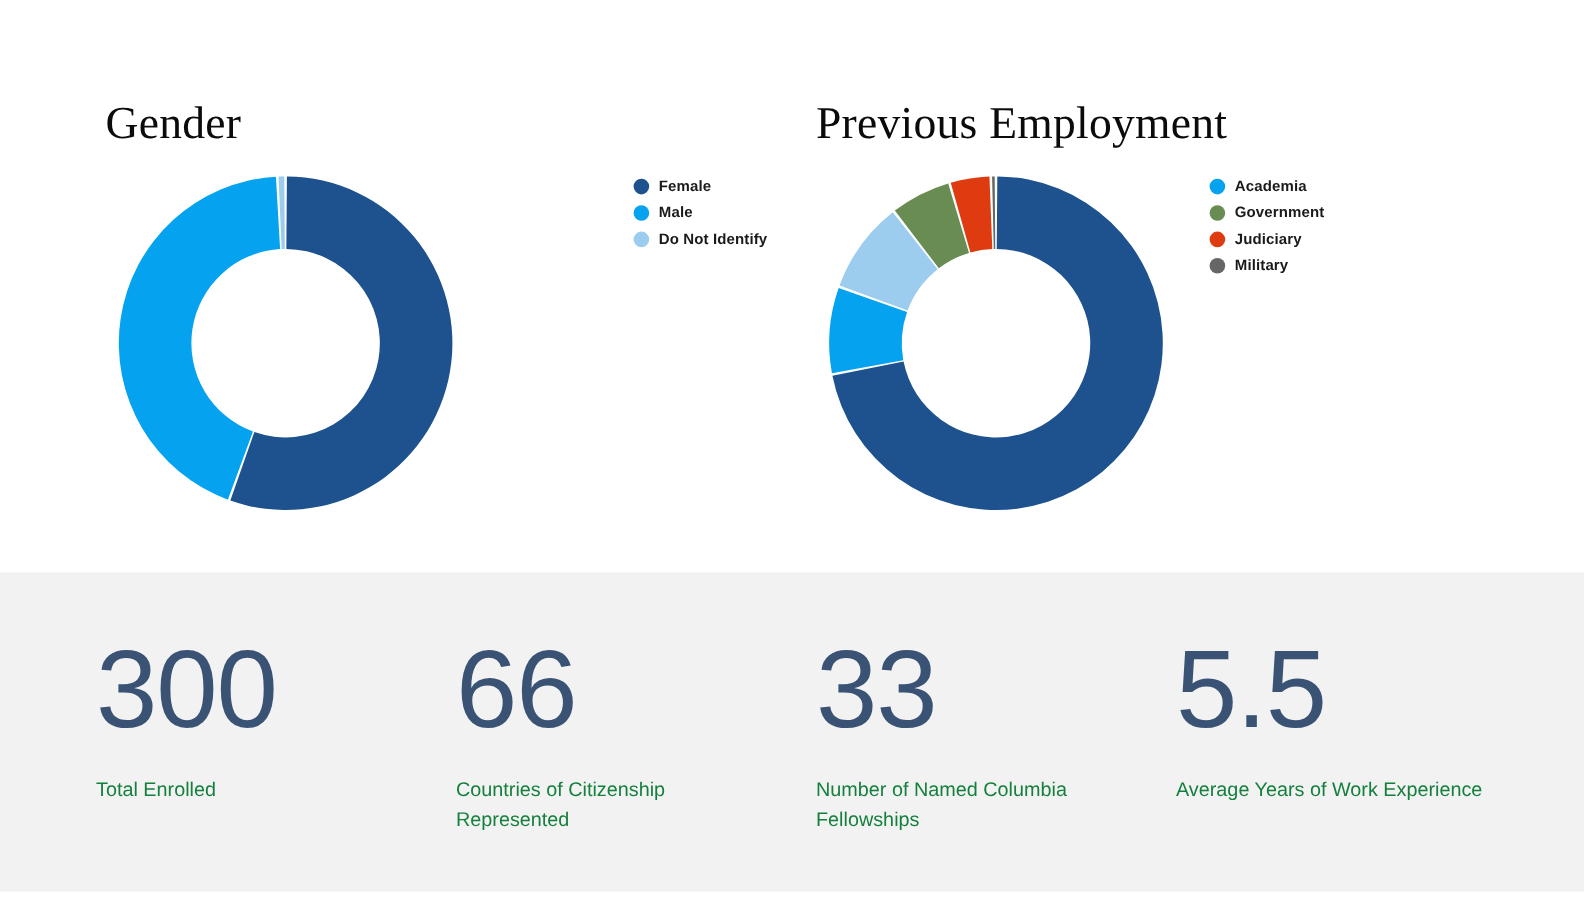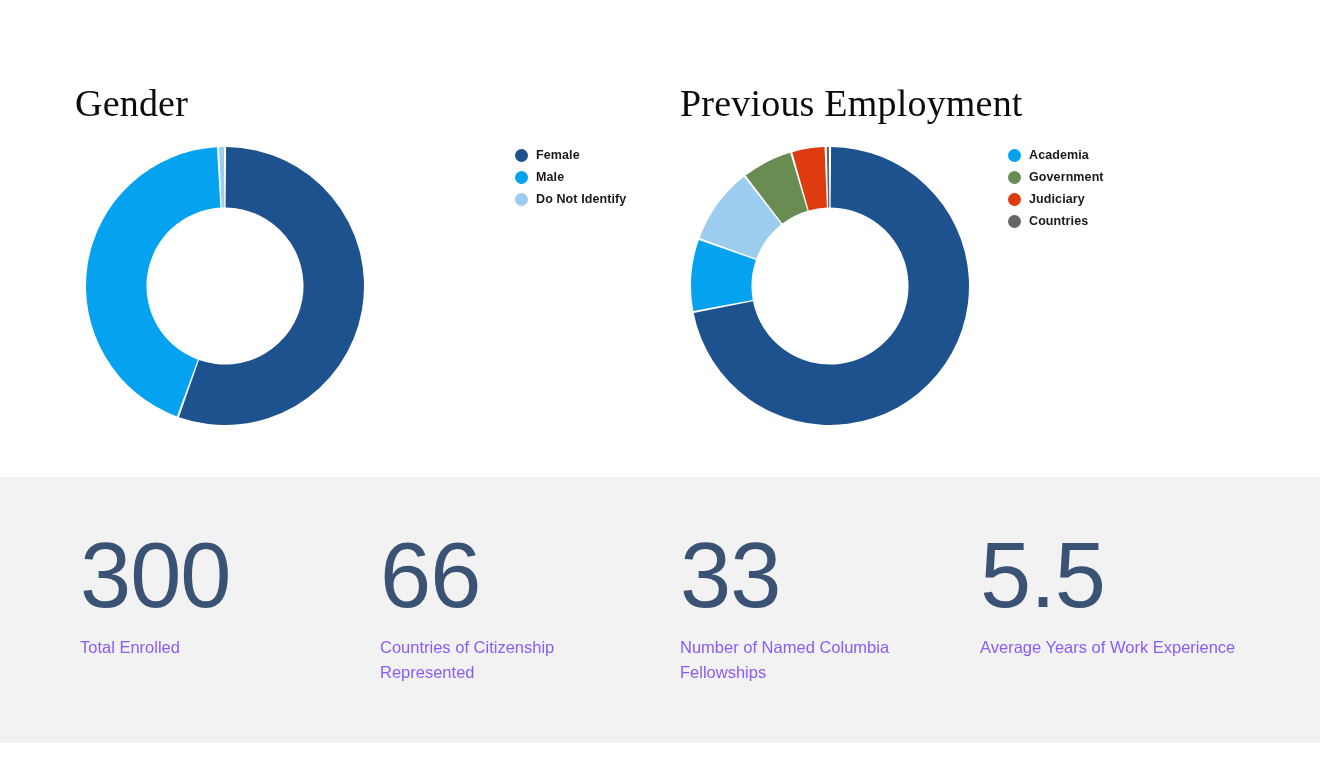--- a/index.html
+++ b/index.html
@@ -36,21 +36,21 @@
     top: 0;
     width: 1320px;
     height: 500px;
     background: #ffffff;
   }
 
   .chart-block {
     position: absolute;
     top: 80px;
   }
-  .chart-block.left  { left: 75px;  width: 600px; }
+  .chart-block.left  { left: 88px;  width: 600px; }
   .chart-block.right { left: 680px; width: 620px; }
 
   .chart-heading {
     font-family: "Liberation Serif", serif;
     font-size: 38px;
     line-height: 46px;
     font-weight: 400;
     color: #0b0b0b;
     margin: 0;
     letter-spacing: 0.2px;
@@ -127,22 +127,22 @@
     font-size: 92px;
     line-height: 96px;
     color: #3a5375;
     letter-spacing: -1px;
     margin: 0;
   }
   .stat-label {
     font-family: "Liberation Sans", sans-serif;
     font-size: 16.5px;
     line-height: 25px;
-    color: #8b5cf6;
-    margin-top: 12px;
+    color: #15803d;
+    margin-top: 23px;
     max-width: 260px;
   }
 </style>
 </head>
 <body>
 
 <div class="page-eyebrow">LL.M. Class of 2023</div>
 
 <div class="charts-band">
 
@@ -194,21 +194,21 @@
           <div class="legend-item">
             <span class="legend-swatch" style="background: rgb(104, 140, 81);"></span>
             <span class="legend-label">Government</span>
           </div>
           <div class="legend-item">
             <span class="legend-swatch" style="background: rgb(222, 59, 16);"></span>
             <span class="legend-label">Judiciary</span>
           </div>
           <div class="legend-item">
             <span class="legend-swatch" style="background: rgb(102, 102, 102);"></span>
-            <span class="legend-label">Countries</span>
+            <span class="legend-label">Military</span>
           </div>
         </div>
     </div>
   </div>
 
 </div>
 
 <div class="stats-band">
   <div class="stats-grid" id="stats-grid">
       <div class="stat-cell">

